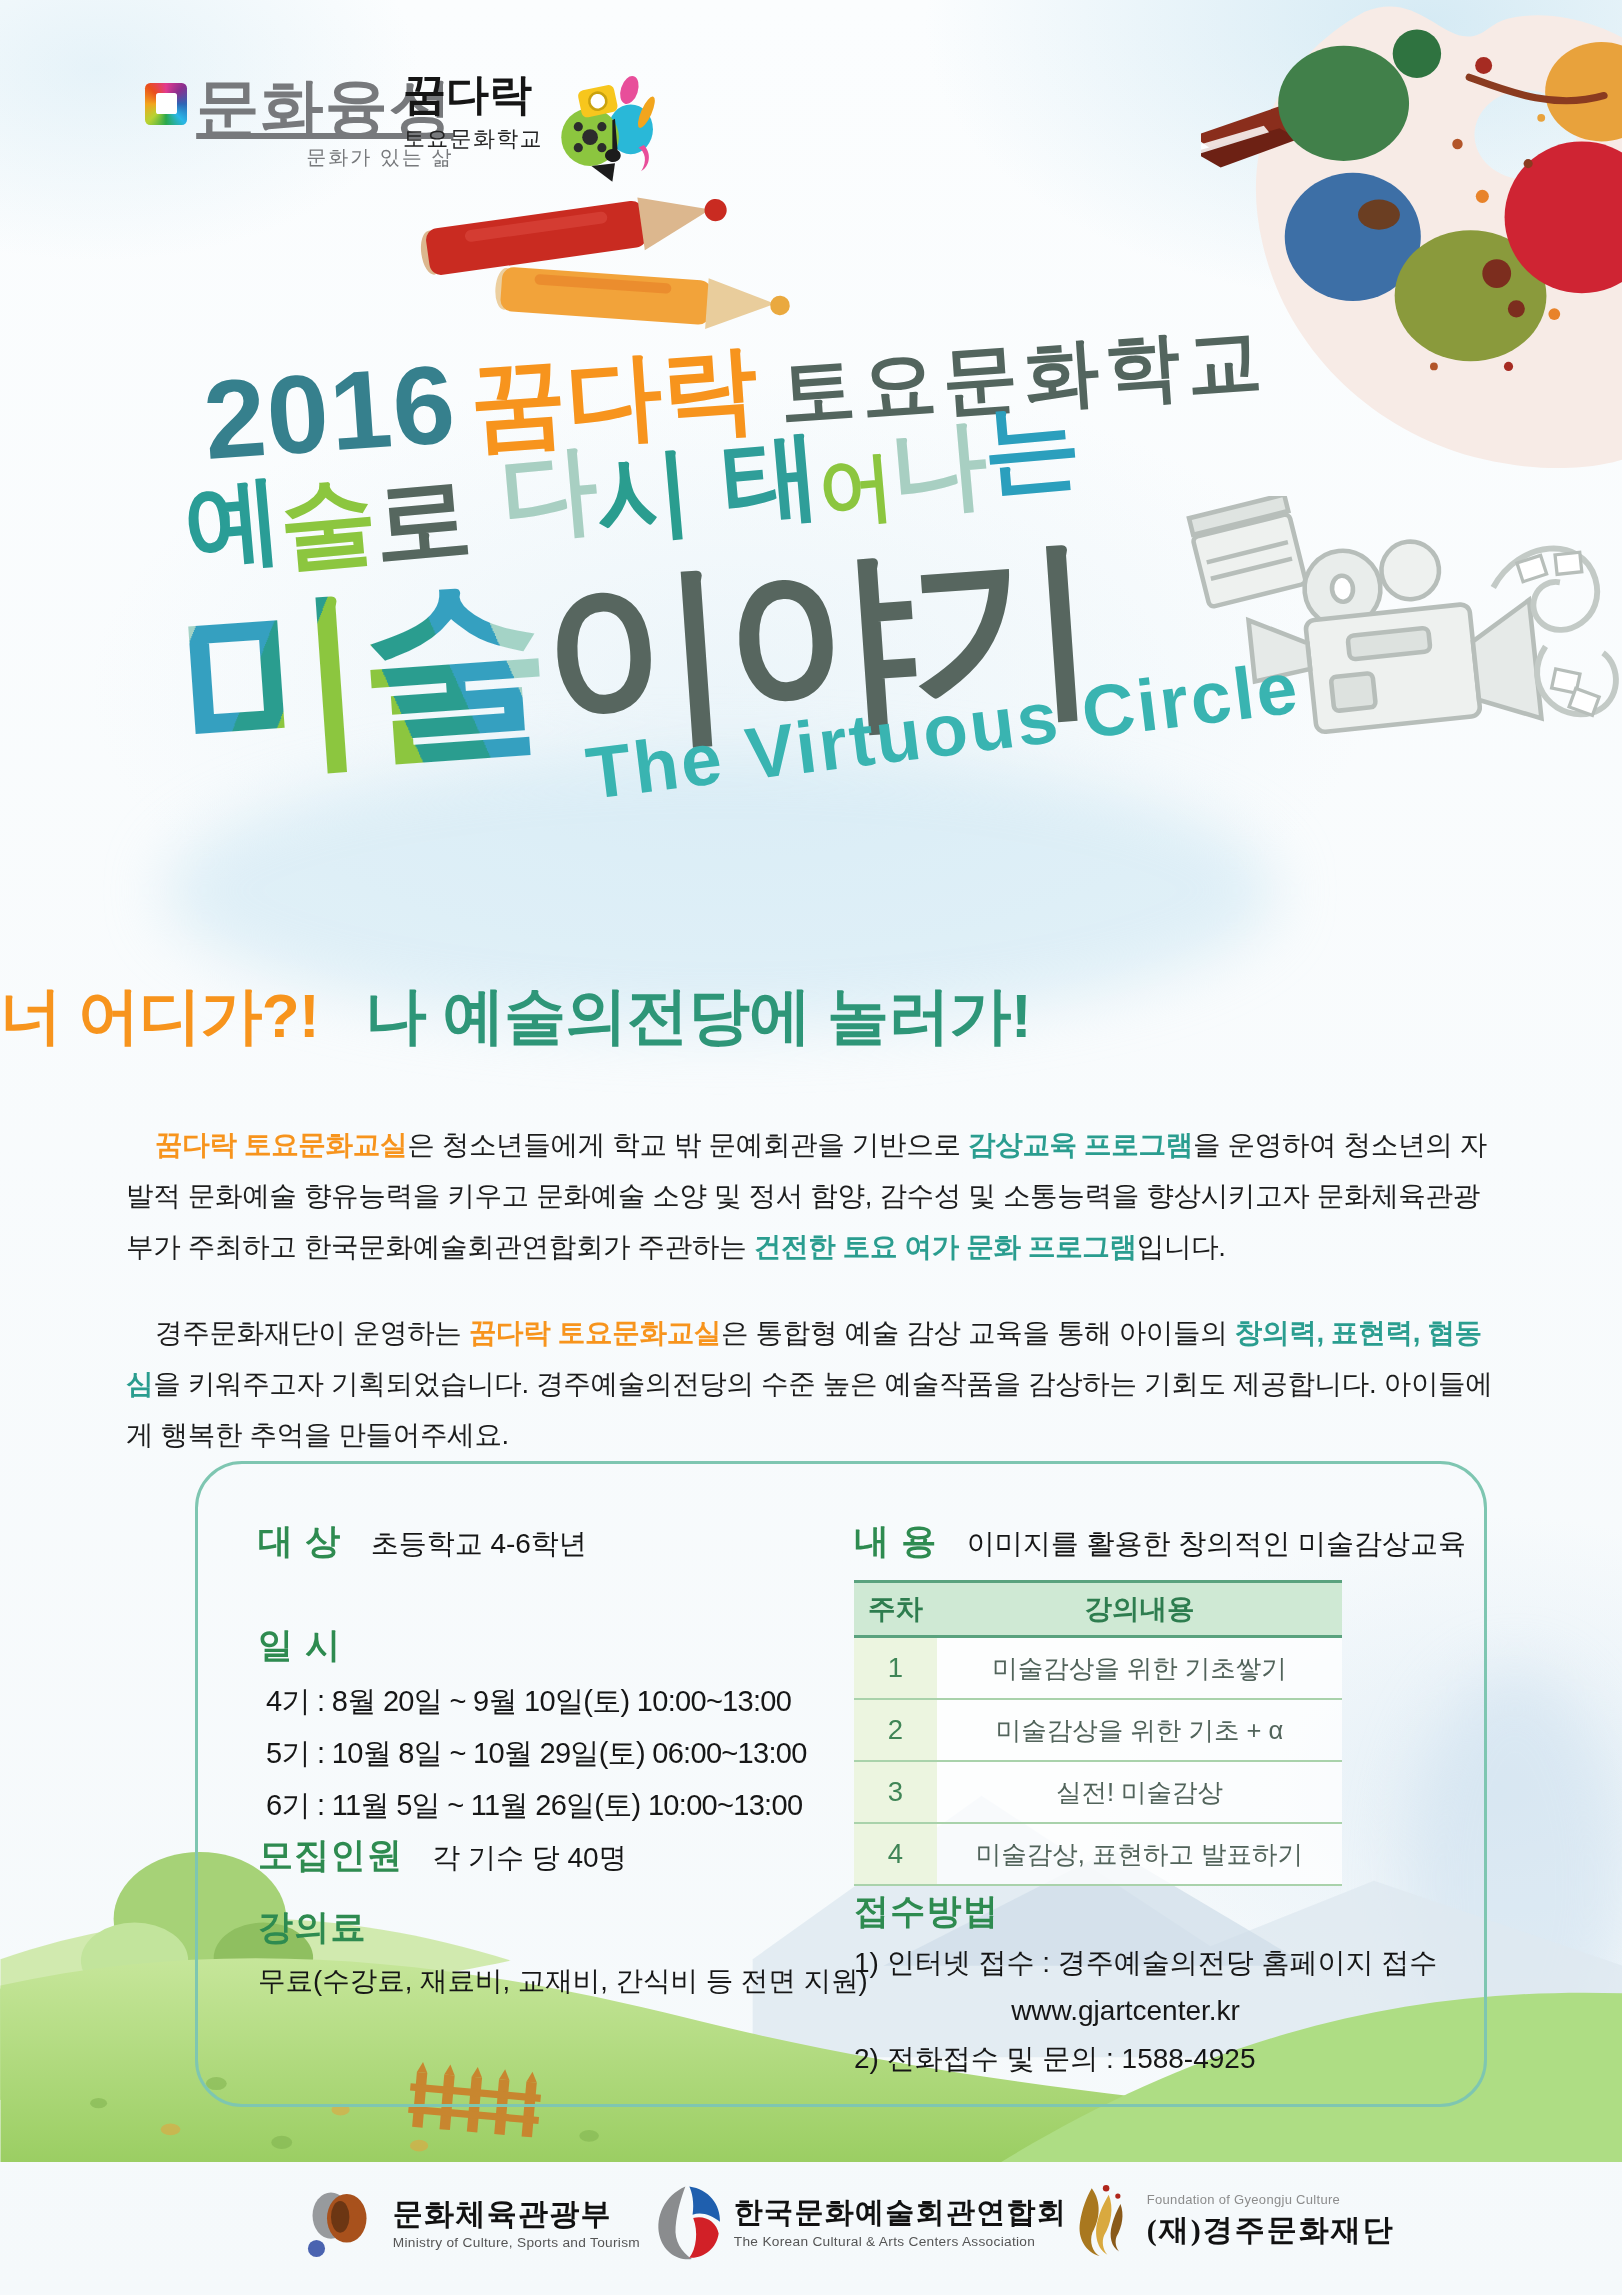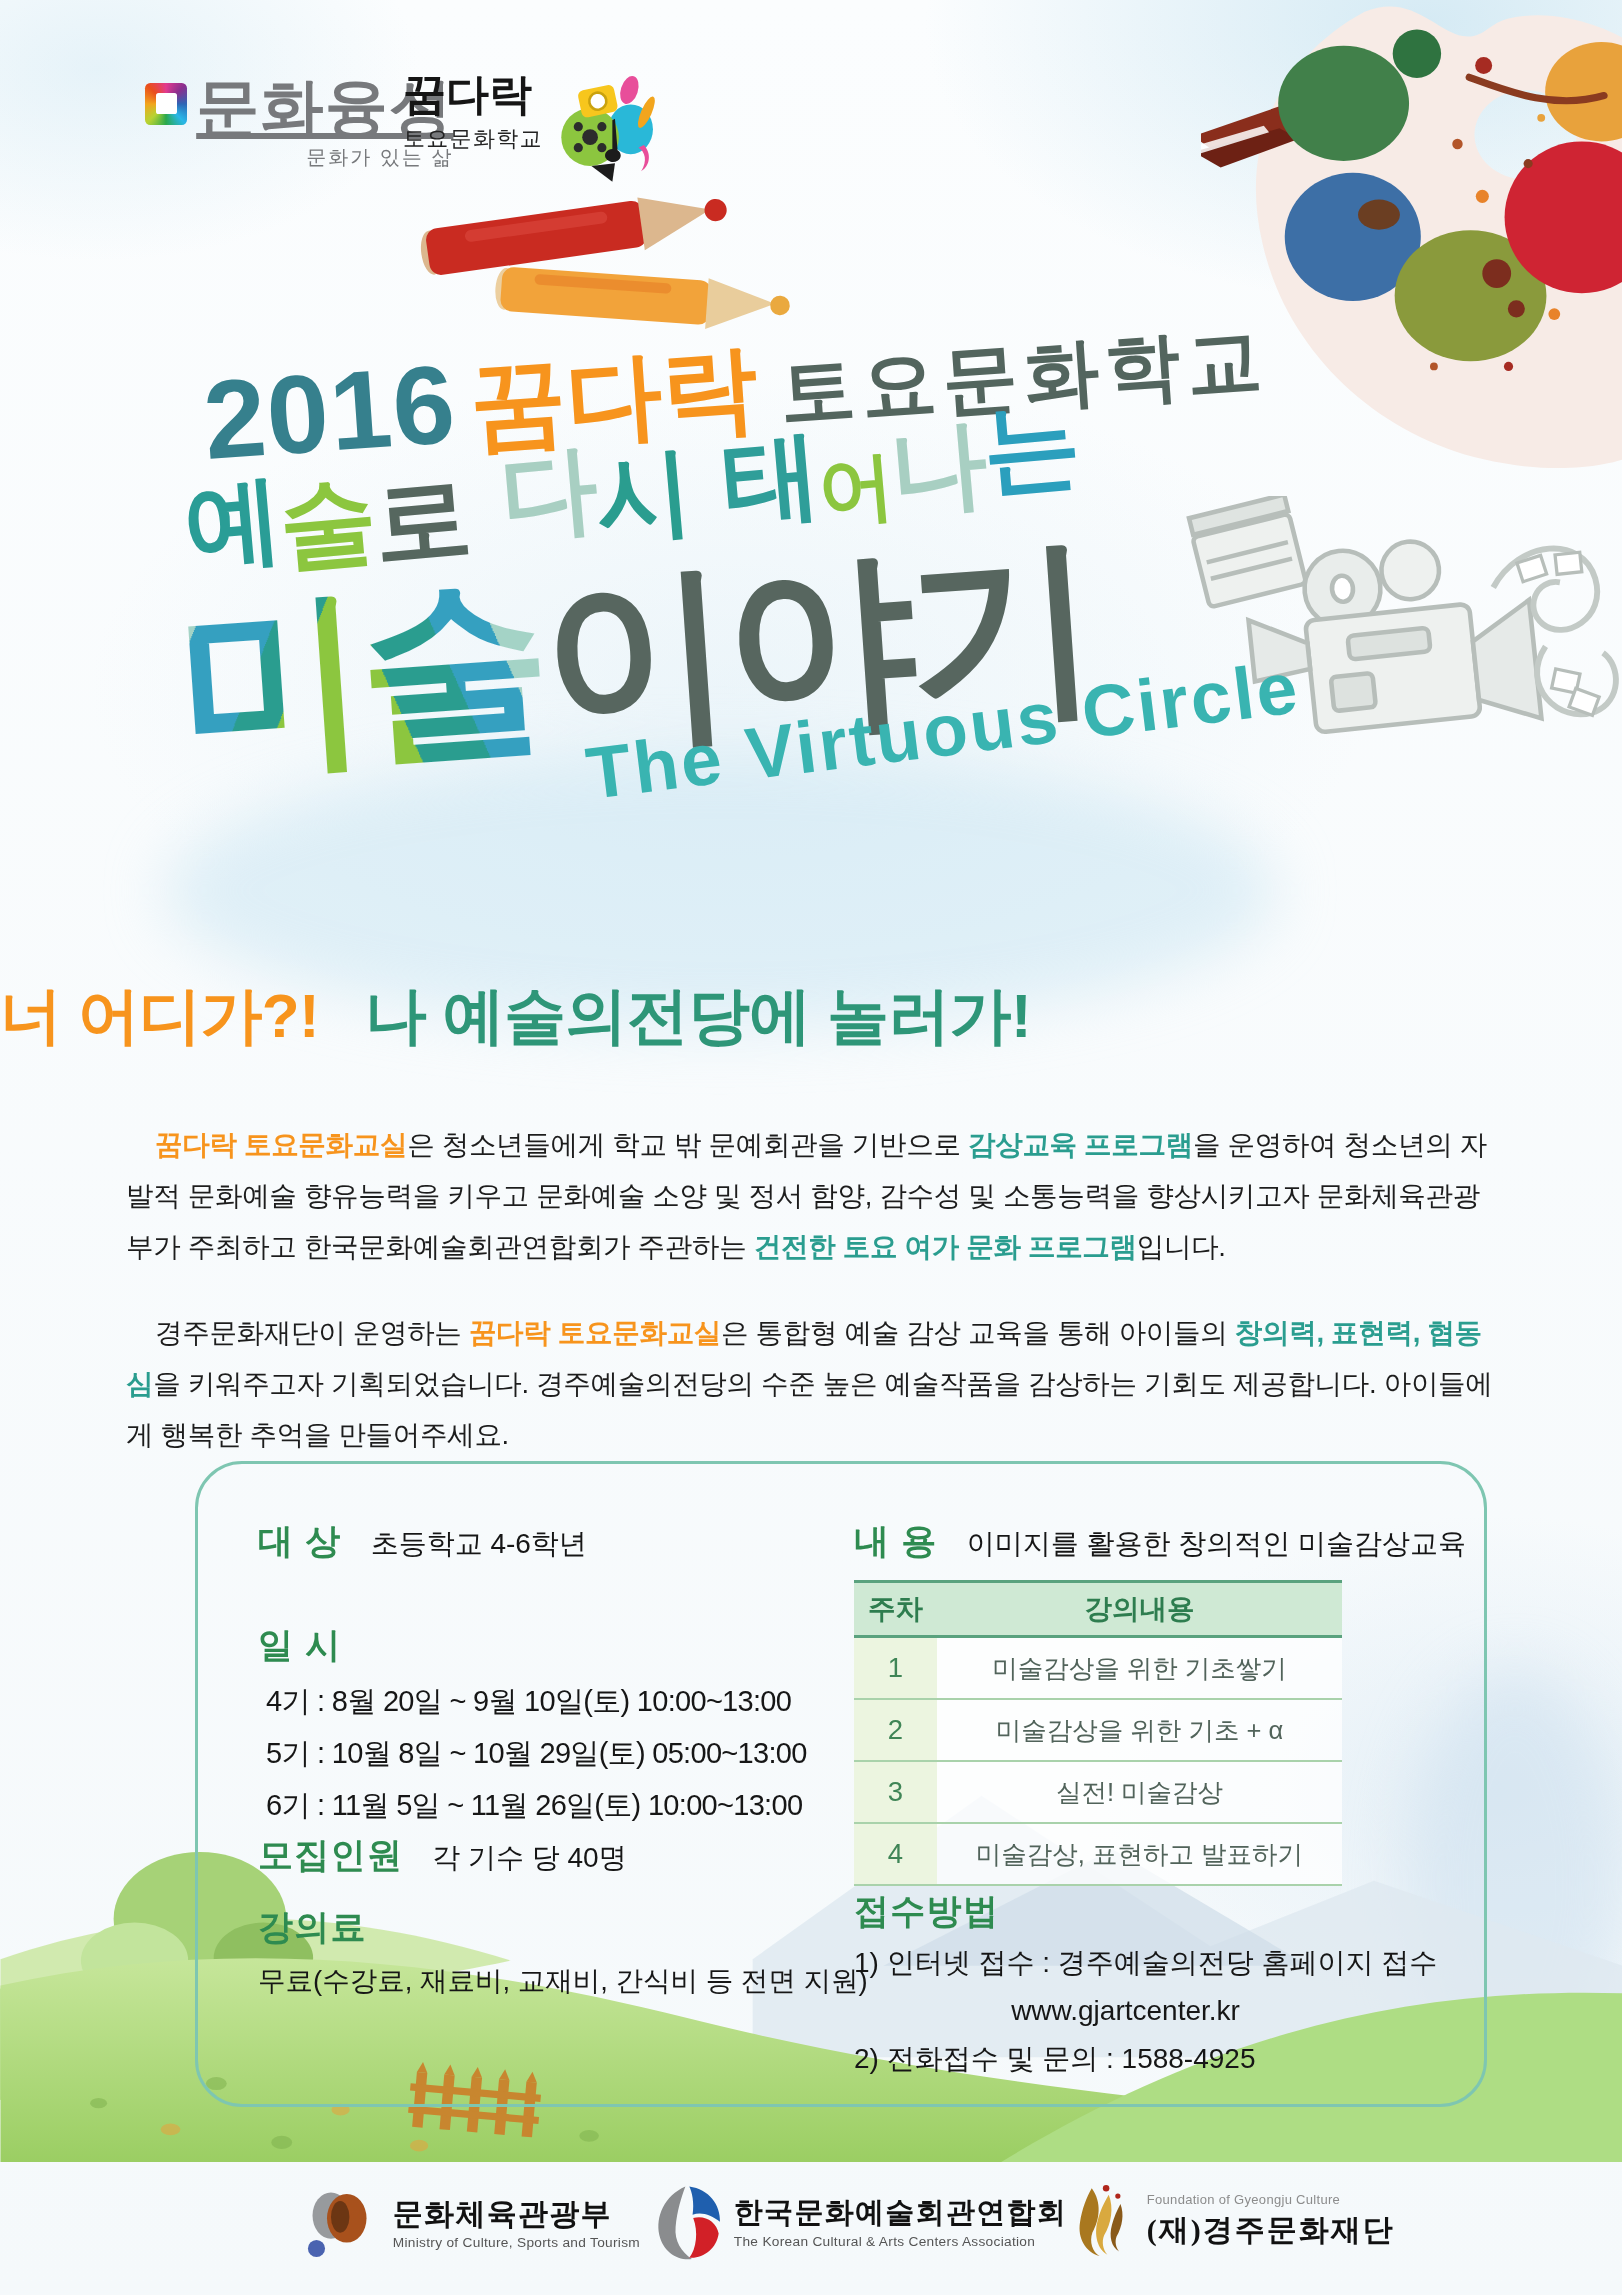--- a/index.html
+++ b/index.html
@@ -274,21 +274,21 @@
   <div class="abs info-box">
 
     <div class="abs label-row" style="left:60px;top:54px;">
       <span class="h-green">대  상</span>
       <span class="v-black">초등학교 4-6학년</span>
     </div>
     <div class="abs h-green" style="left:60px;top:158px;">일  시</div>
     <div class="abs" style="left:68px;top:211px;">
 
     <div class="schedule-line">4기 :  8월 20일 ~  9월 10일(토) 10:00~13:00</div>
-        <div class="schedule-line">5기 : 10월  8일 ~ 10월 29일(토) 05:00~13:00</div>
+        <div class="schedule-line">5기 : 10월  8일 ~ 10월 29일(토) 06:00~13:00</div>
         <div class="schedule-line">6기 : 11월  5일 ~ 11월 26일(토) 10:00~13:00</div>
       </div>
     <div class="abs label-row" style="left:60px;top:368px;">
       <span class="h-green">모집인원</span>
       <span class="v-black">각 기수 당 40명</span>
     </div>
     <div class="abs h-green" style="left:60px;top:440px;">강의료</div>
     <div class="abs fee-value" style="left:60px;top:499px;">무료(수강료, 재료비, 교재비, 간식비 등 전면 지원)</div>
 
     <div class="abs label-row" style="left:656px;top:54px;">

